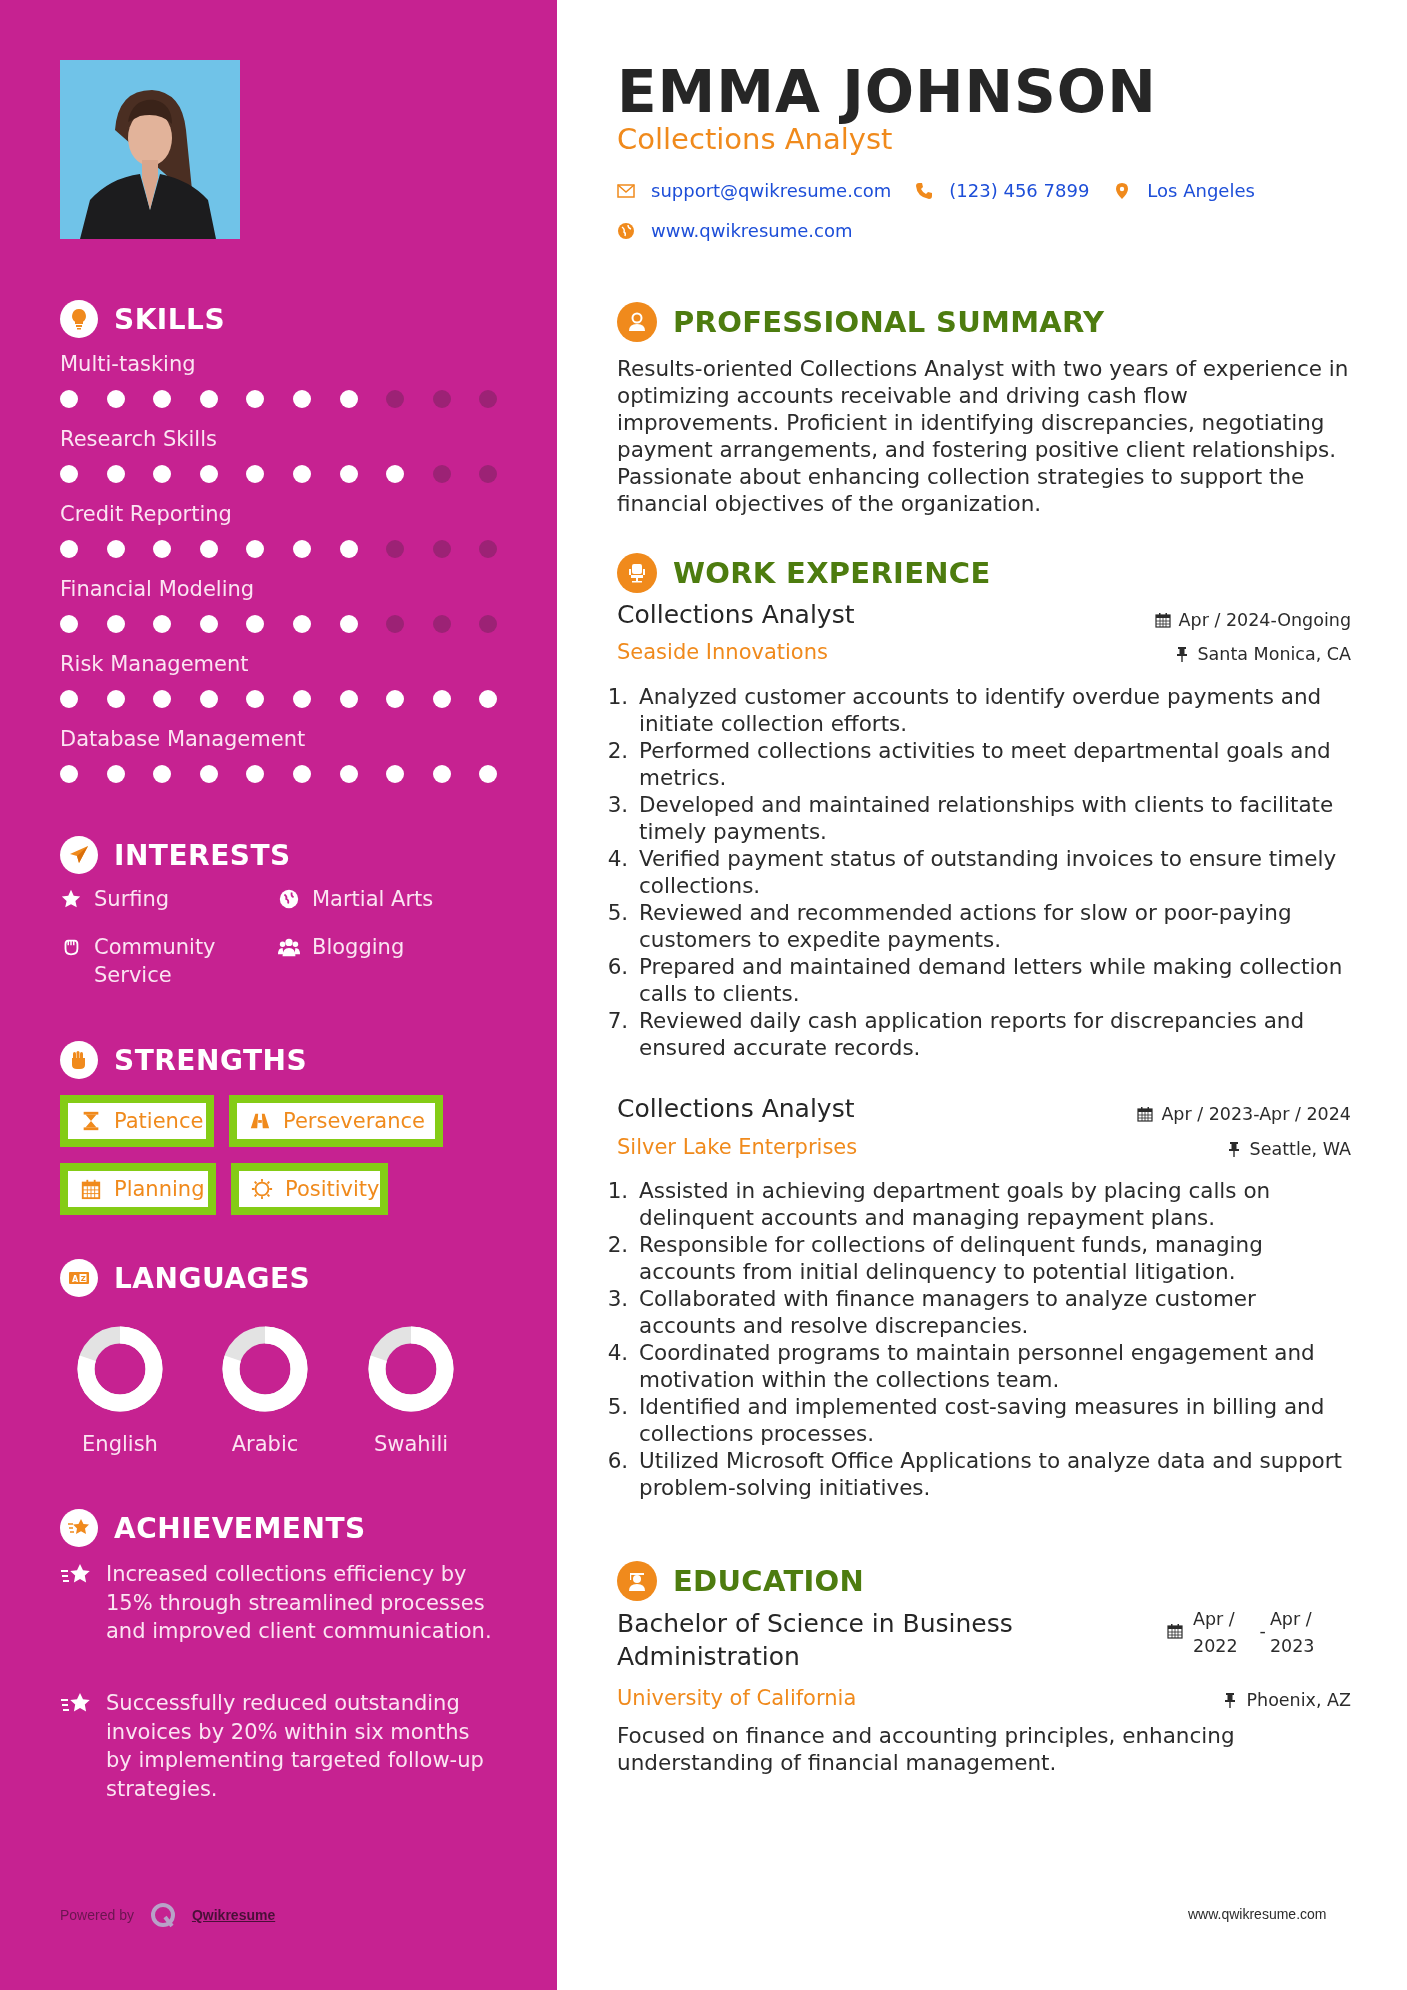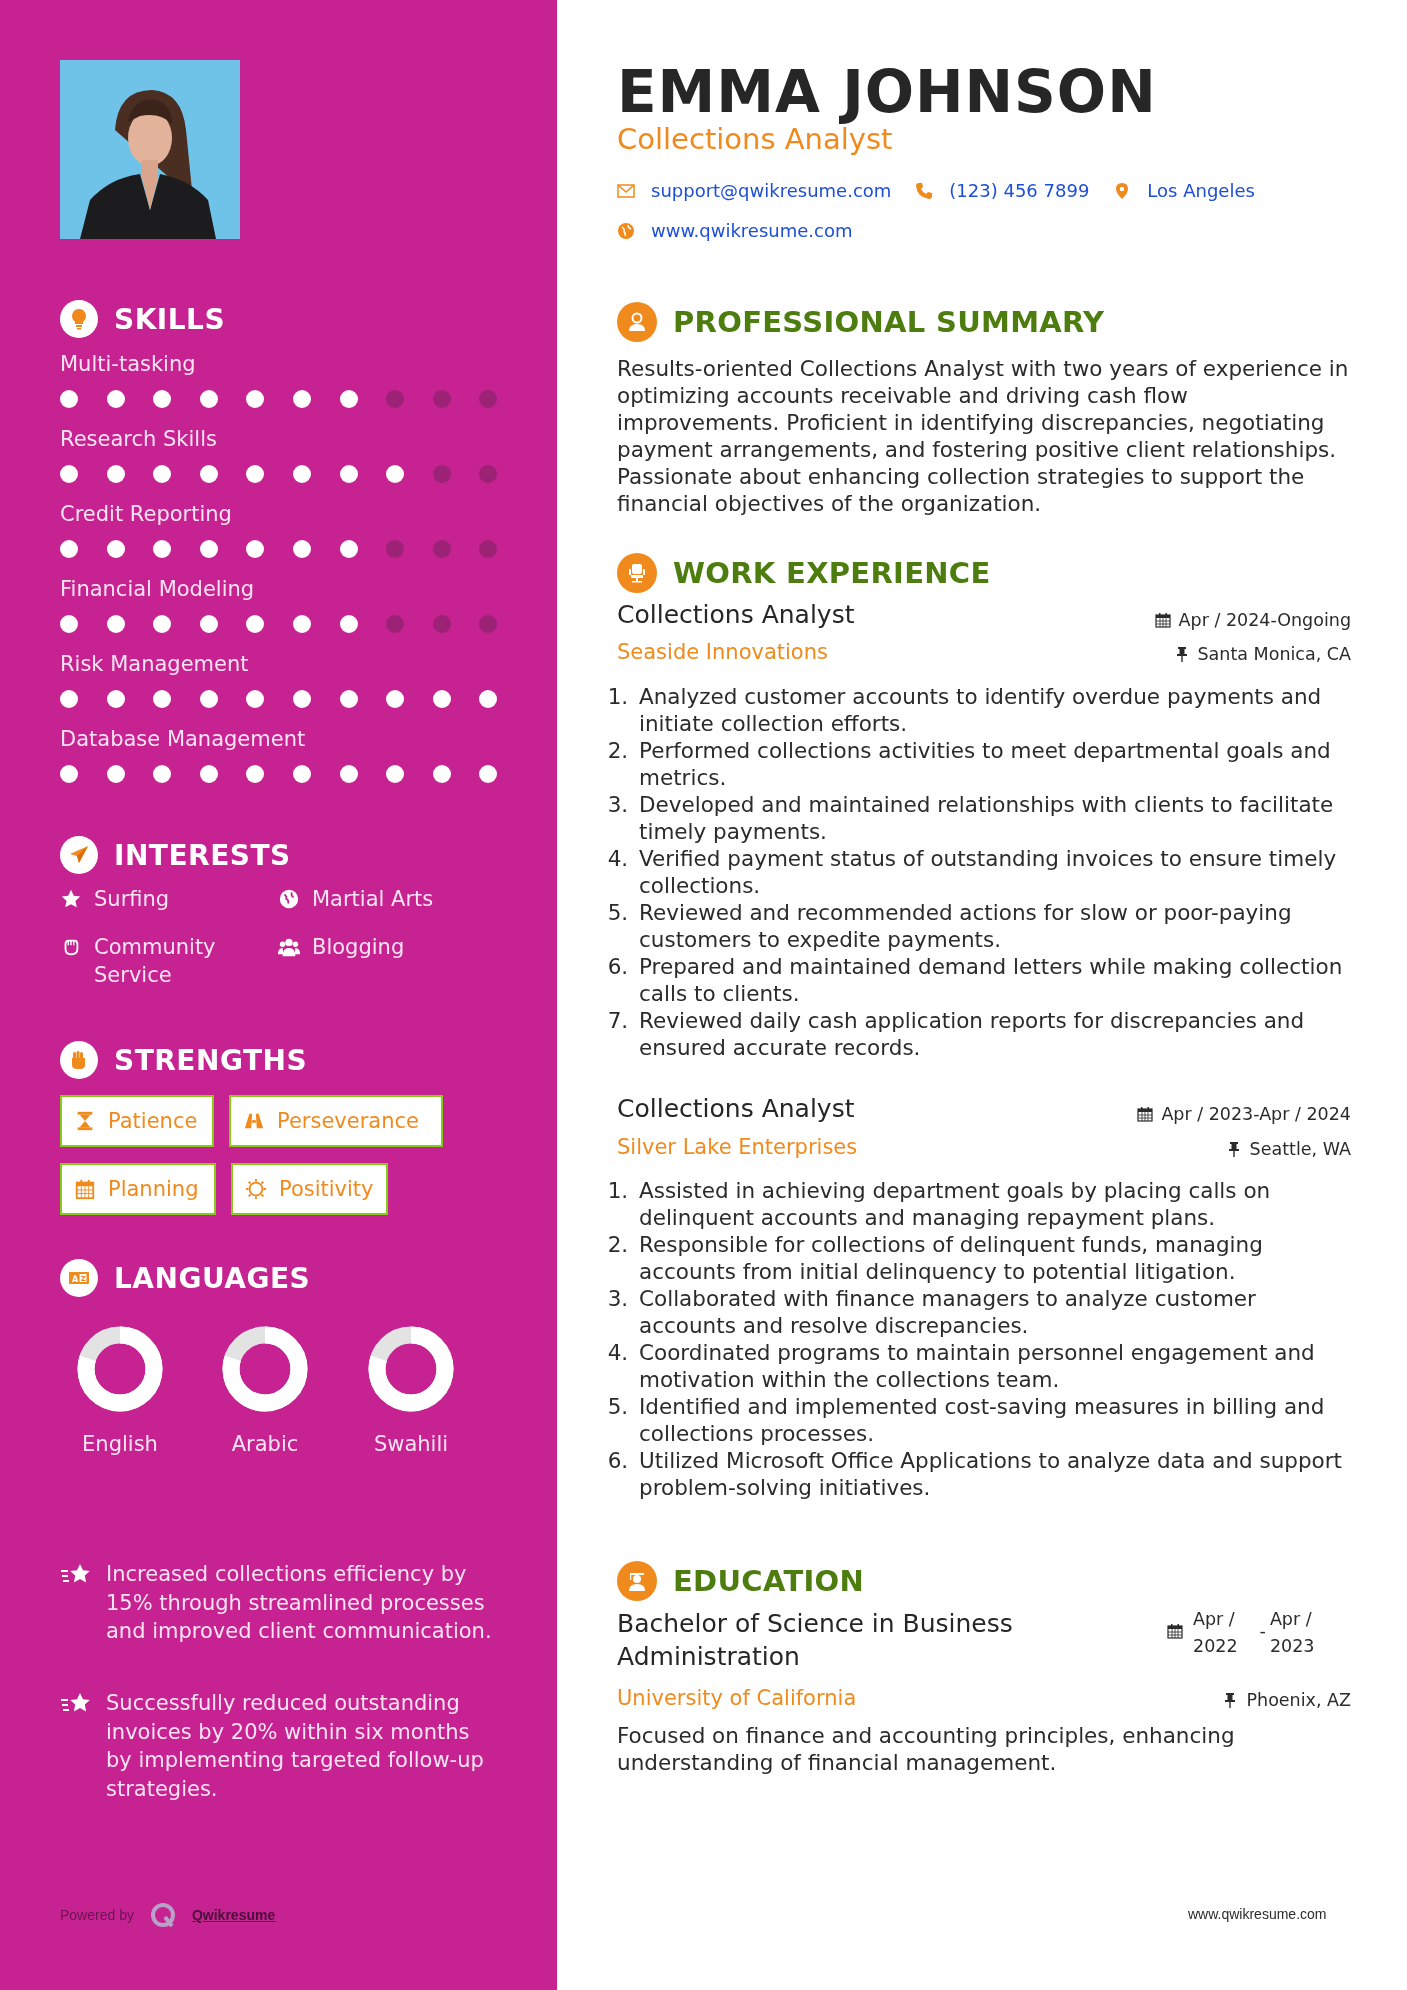--- a/index.html
+++ b/index.html
@@ -38,21 +38,21 @@
   .dot.off { background: #9c2275; }
 
   .interest {
     position: absolute; display: flex; align-items: flex-start; font-size: 21px; color: #fbe4f2;
     line-height: 28px;
   }
   .interest .ic { width: 22px; height: 22px; margin-right: 12px; margin-top: 3px; flex: none; }
 
   .strength {
     position: absolute; height: 52px; background: #ffffff; display: flex; align-items: center;
-    padding: 0 12px; font-size: 21px; color: #f08a1c; border: 2px solid #84cc16;
+    padding: 0 12px; font-size: 21px; color: #f08a1c; border: 8px solid #84cc16;
   }
   .strength .ic { width: 22px; height: 22px; margin-right: 12px; flex: none; }
 
   .lang { position: absolute; width: 100px; text-align: center; }
   .lang svg { width: 86px; height: 86px; display: block; margin: 0 auto; }
   .lang-name { font-size: 21px; color: #fbe4f2; margin-top: 20px; }
 
   .achievement {
     position: absolute; left: 60px; width: 440px; display: flex; align-items: flex-start;
   }
@@ -345,20 +345,29 @@
     <div class="lang-name">Arabic</div>
   </div>
   <div class="lang" style="left:361px; top:1326px;">
     <svg viewBox="0 0 86 86">
         <circle cx="43" cy="43" r="34" fill="none" stroke="#e3e3e3" stroke-width="17"></circle>
         <circle cx="43" cy="43" r="34" fill="none" stroke="#ffffff" stroke-width="17" stroke-dasharray="170.90264035528477 213.62830044410595" transform="rotate(-90 43 43)"></circle>
       </svg>
     <div class="lang-name">Swahili</div>
   </div>
 
+  <div class="side-section-title" style="top:1509px;">
+    <span class="side-icon">
+      <svg viewBox="0 0 24 24">
+          <path d="M14 3l2.5 5 5.5.6-4 3.8 1 5.6-5-2.8-5 2.8 1-5.6-4-3.8 5.5-.6z" fill="#f08a1c"></path>
+          <path d="M1 8h5M2 12h4M3 16h4" stroke="#f08a1c" stroke-width="1.5"></path>
+        </svg>
+    </span>
+    <span>ACHIEVEMENTS</span>
+  </div>
 
   <div class="achievement" style="top:1560px;">
     <svg class="ic" viewBox="0 0 32 28">
         <path d="M20 2l3 6.2 6.8.8-5 4.6 1.3 6.8L20 17l-6.1 3.4 1.3-6.8-5-4.6 6.8-.8z" fill="#ffffff"></path>
         <path d="M1 9h7M2 14h6M3 19h6" stroke="#ffffff" stroke-width="2"></path>
       </svg>
     <div class="txt">Increased collections efficiency by 15% through streamlined processes and improved client communication.</div>
   </div>
   <div class="achievement" style="top:1689px;">
     <svg class="ic" viewBox="0 0 32 28">

